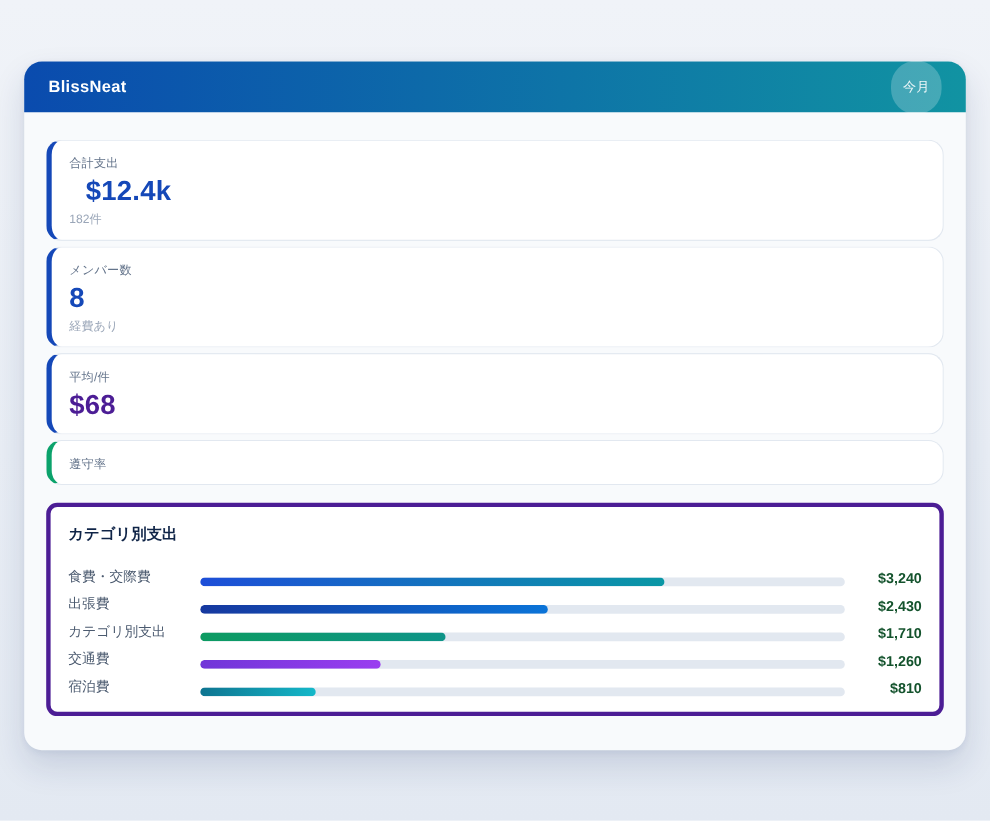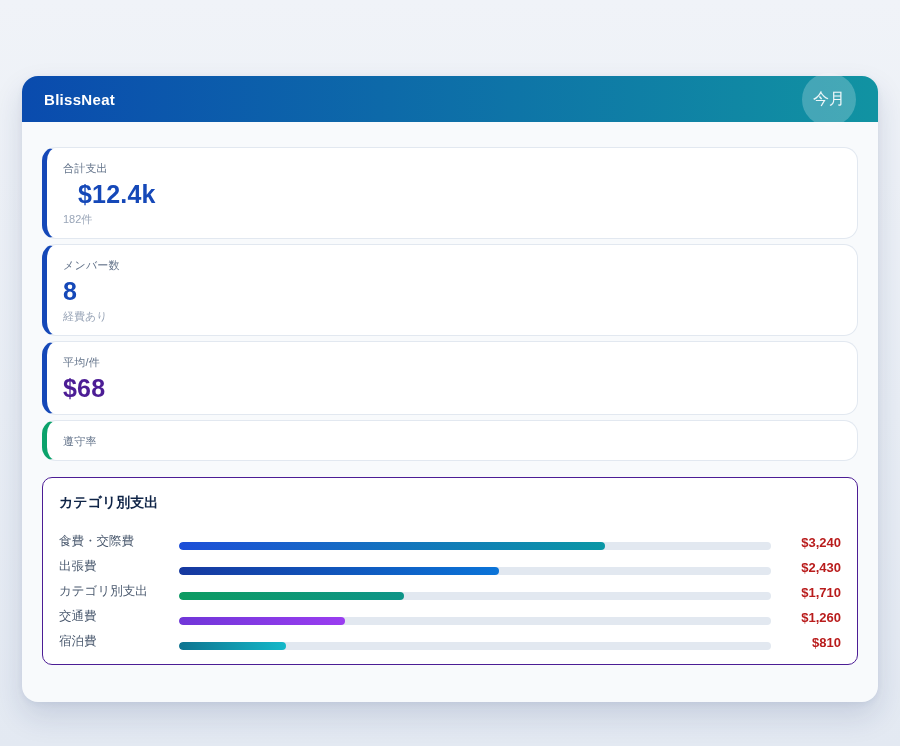--- a/index.html
+++ b/index.html
@@ -5,21 +5,21 @@
   * { box-sizing: border-box; margin: 0; padding: 0; }
   html, body { width: 900px; height: 746px; }
   body {
     font-family: "Liberation Sans", "DejaVu Sans", sans-serif;
     background: linear-gradient(180deg, #f0f3f8 0%, #e9eef5 55%, #e3e9f2 100%);
     position: relative;
     overflow: hidden;
   }
   .panel {
     position: absolute;
-    left: 22px; top: 76px;
+    left: 22px; top: 56px;
     width: 856px; height: 626px;
     background: #f8fafc;
     border-radius: 16px;
     box-shadow: 0 14px 30px rgba(23, 43, 99, 0.14), 0 2px 6px rgba(23,43,99,0.06);
   }
   .panel-header {
     height: 46px;
     border-radius: 16px 16px 0 0;
     display: flex;
     align-items: center;
@@ -28,21 +28,21 @@
   }
   .app-title {
     color: #ffffff;
     font-size: 15px;
     font-weight: bold;
     letter-spacing: 0.3px;
   }
   .period-badge {
     background: rgba(255,255,255,0.22);
     color: #eef7f9;
-    font-size: 16px;
+    font-size: 12px;
     padding: 16px 11px;
     border-radius: 999px;
     cursor: pointer;
   }
   .panel-body { padding: 25px 20px 20px 20px; }
 
   .stat-card {
     background: #ffffff;
     border: 1px solid #e2e8f0;
     border-left-width: 5px;
@@ -50,21 +50,21 @@
     border-radius: 14px;
     padding: 13px 16px 11px 16px;
     margin-bottom: 5px;
   }
   .stat-label { font-size: 11px; color: #64748b; letter-spacing: 0.2px; }
   .stat-value { font-size: 25px; font-weight: bold; margin-top: 4px; letter-spacing: 0.2px; }
   .stat-sub { font-size: 11px; color: #9aa6b8; margin-top: 3px; }
 
   .category-card {
     background: #ffffff;
-    border: 1px solid #4c1d95;
+    border: 4px solid #4c1d95;
     border-radius: 10px;
     padding: 16px 16px 14px 16px;
     margin-top: 16px;
   }
   .category-title {
     font-size: 14px;
     font-weight: bold;
     color: #0f2447;
     margin-bottom: 13px;
   }
@@ -88,21 +88,21 @@
   .cat-bar {
     height: 100%;
     border-radius: 999px;
   }
   .cat-amount {
     flex: 0 0 62px;
     margin-left: 8px;
     text-align: right;
     font-size: 13px;
     font-weight: bold;
-    color: #b91c1c;
+    color: #14532d;
   }
 </style>
 </head>
 <body>
 
 <div class="panel">
 
   <header class="panel-header" style="background: linear-gradient(90deg, rgb(10, 75, 174), rgb(17, 147, 162));">
     <span class="app-title">BlissNeat</span>
     <span class="period-badge">今月</span>

